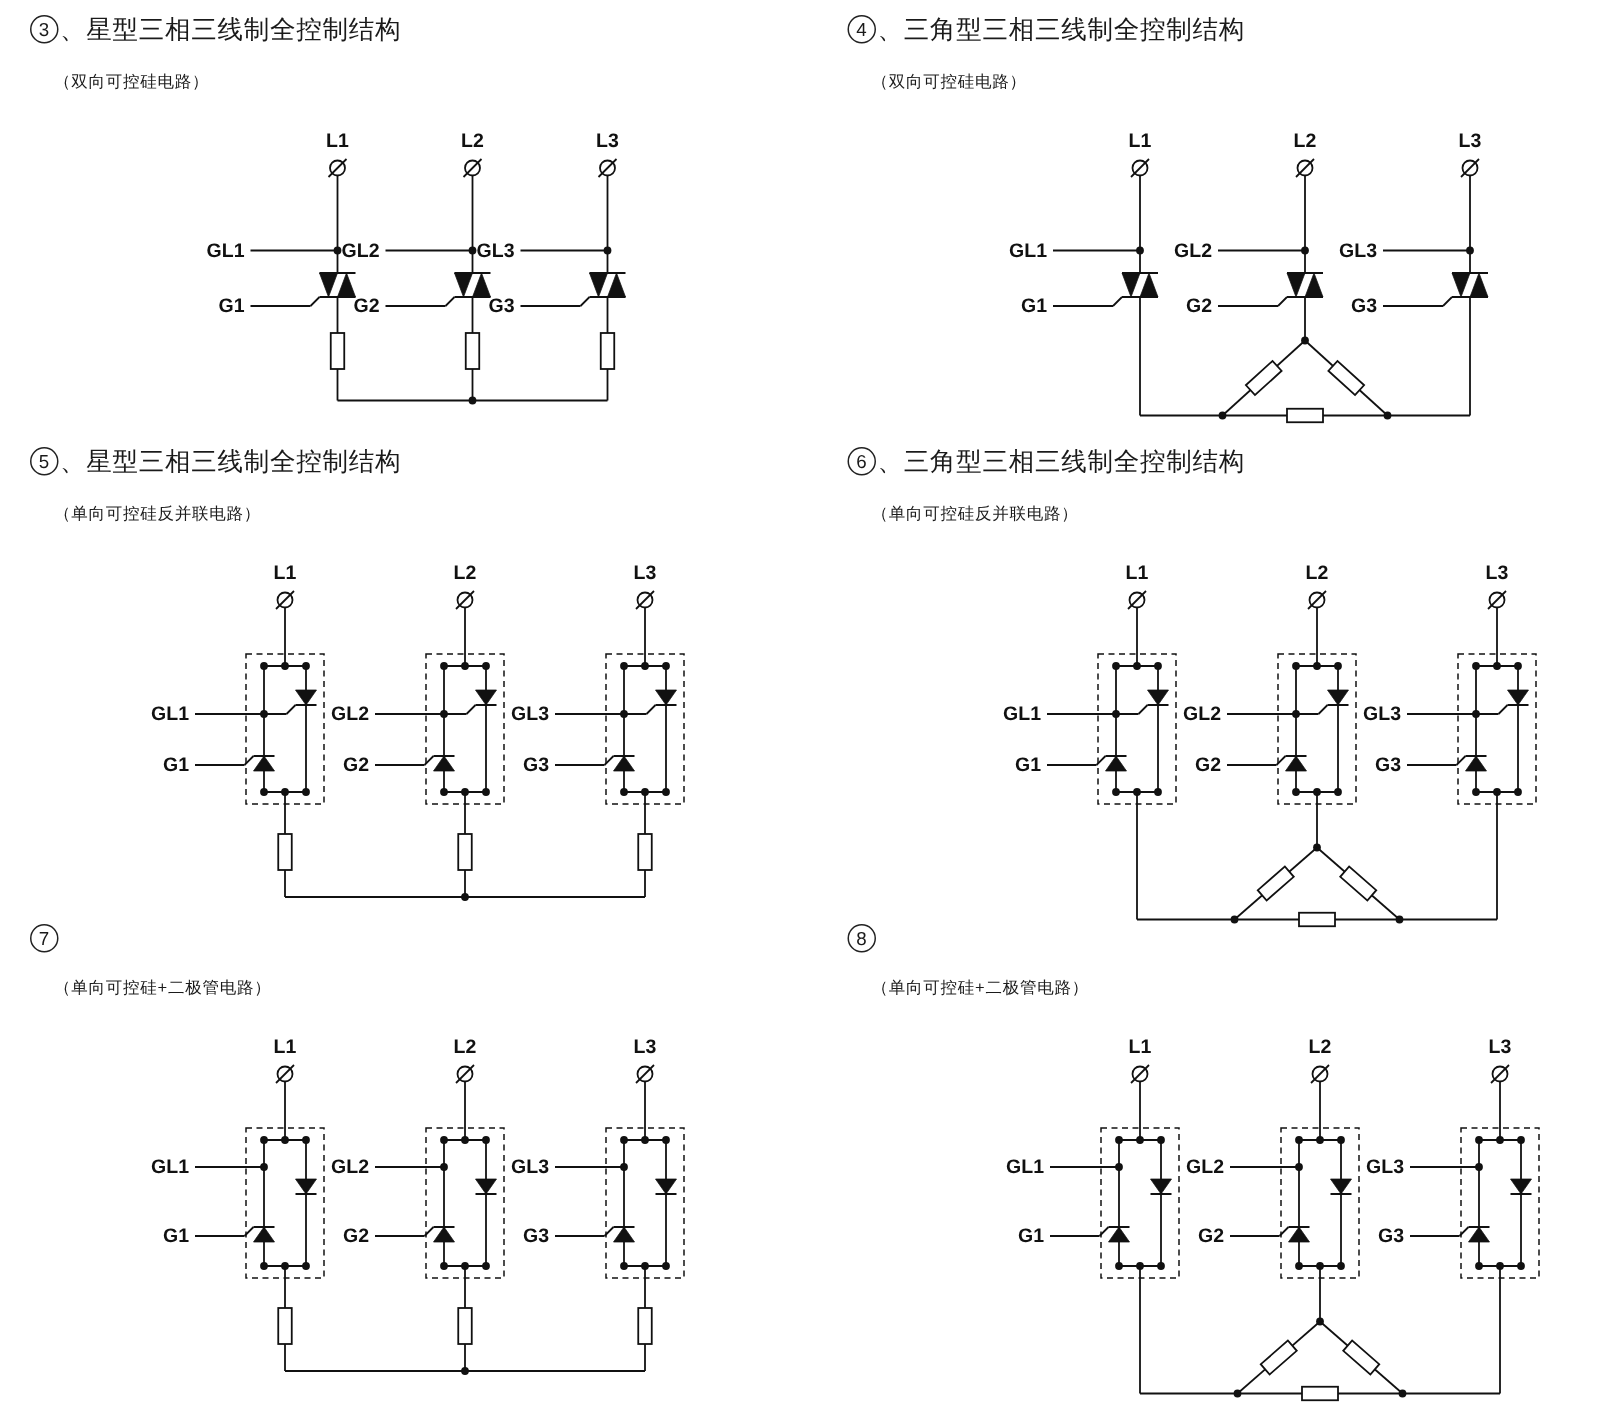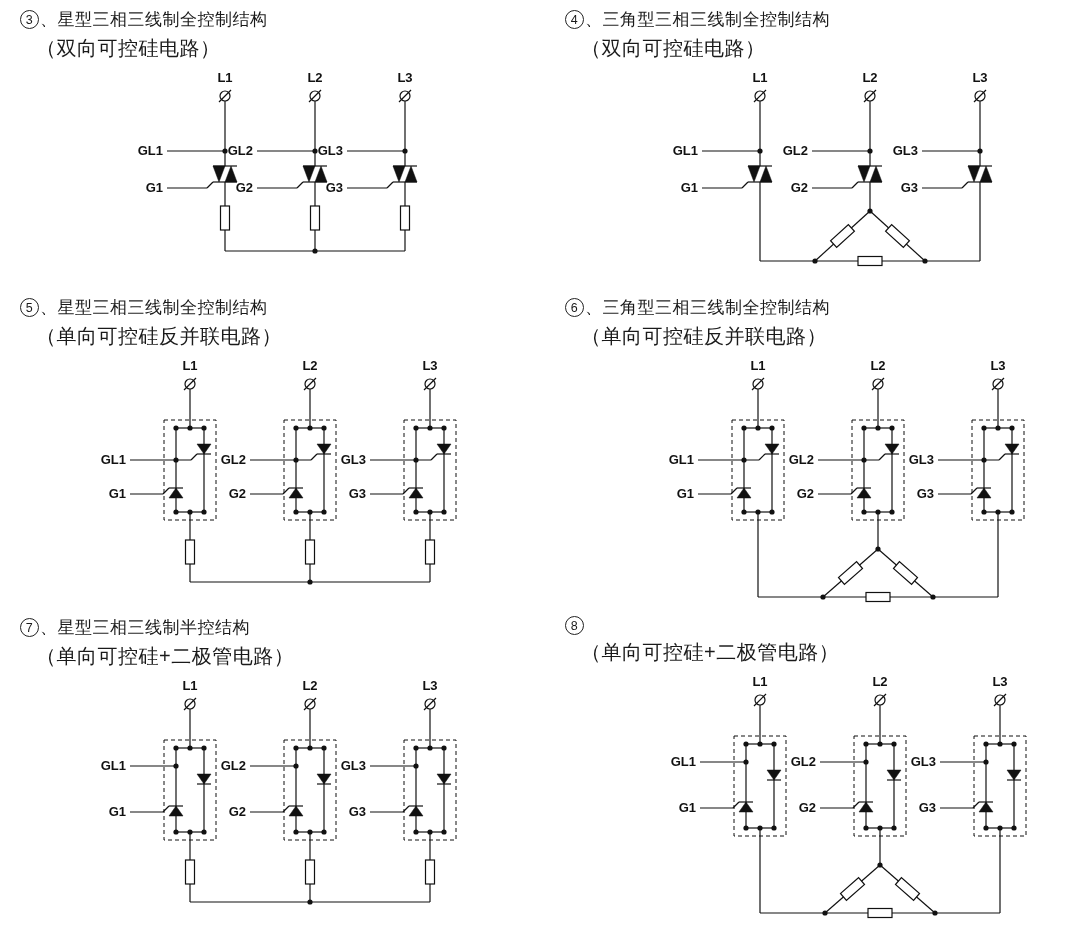--- a/index.html
+++ b/index.html
@@ -2,22 +2,22 @@
 <html><head>
 <meta charset="utf-8">
 <style>
   *{margin:0;padding:0;box-sizing:border-box}
   html,body{width:1080px;height:950px;background:#ffffff;overflow:hidden}
   body{font-family:"Liberation Sans",sans-serif;color:#1a1a1a;position:relative}
   .panel{position:absolute;width:540px}
   .title{font-size:17px;display:flex;align-items:center;letter-spacing:.5px;white-space:nowrap}
   .cnum{display:inline-flex;width:19px;height:19px;min-width:19px;border:1.3px solid #222;border-radius:50%;
         align-items:center;justify-content:center;font-size:12.5px;margin-right:1px}
-  .subtitle{font-size:20px;margin-left:16px;margin-top:4px;letter-spacing:.5px;white-space:nowrap}
-  .circuit{margin-top:4px}
+  .subtitle{font-size:11px;margin-left:16px;margin-top:16px;letter-spacing:.5px;white-space:nowrap}
+  .circuit{margin-top:20px}
   svg{display:block}
   svg .lb{font-family:"Liberation Sans",sans-serif;font-size:13px;font-weight:bold;fill:#111}
   svg .w{stroke:#111;stroke-width:1.2;fill:none}
   svg .t{fill:#111;stroke:#111;stroke-width:.5}
   svg .d{fill:#111;stroke:none}
   svg .r{fill:#fff;stroke:#111;stroke-width:1.2}
   svg .db{fill:none;stroke:#111;stroke-width:1;stroke-dasharray:4 3}
 </style>
 </head>
 <body>
@@ -378,21 +378,20 @@
           <rect x="-12" y="-4.5" width="24" height="9" class="r" transform="translate(340.5 219) rotate(41.11209043916693)"></rect>
           <rect x="301" y="238.5" width="24" height="9" class="r"></rect>
         </g>
       </svg>
     </div>
 </div>
 
 <div class="panel" style="left:20px;top:616px">
   <div class="title">
     <span class="cnum">7</span>
-    <span>、星型三相三线制半控结构</span>
   </div>
   <div class="subtitle">（单向可控硅+二极管电路）</div>
   <div class="circuit">
       <svg width="540" height="245" viewBox="0 0 540 245">
         <g>
           <text x="170" y="16" text-anchor="middle" class="lb">L1</text>
           <circle cx="170" cy="30" r="5" class="r"></circle>
           <line x1="164" y1="36" x2="176" y2="24" class="w"></line>
           <line x1="170" y1="35" x2="170" y2="74" class="w"></line>
           <rect x="144" y="66" width="52" height="100" class="db"></rect>

